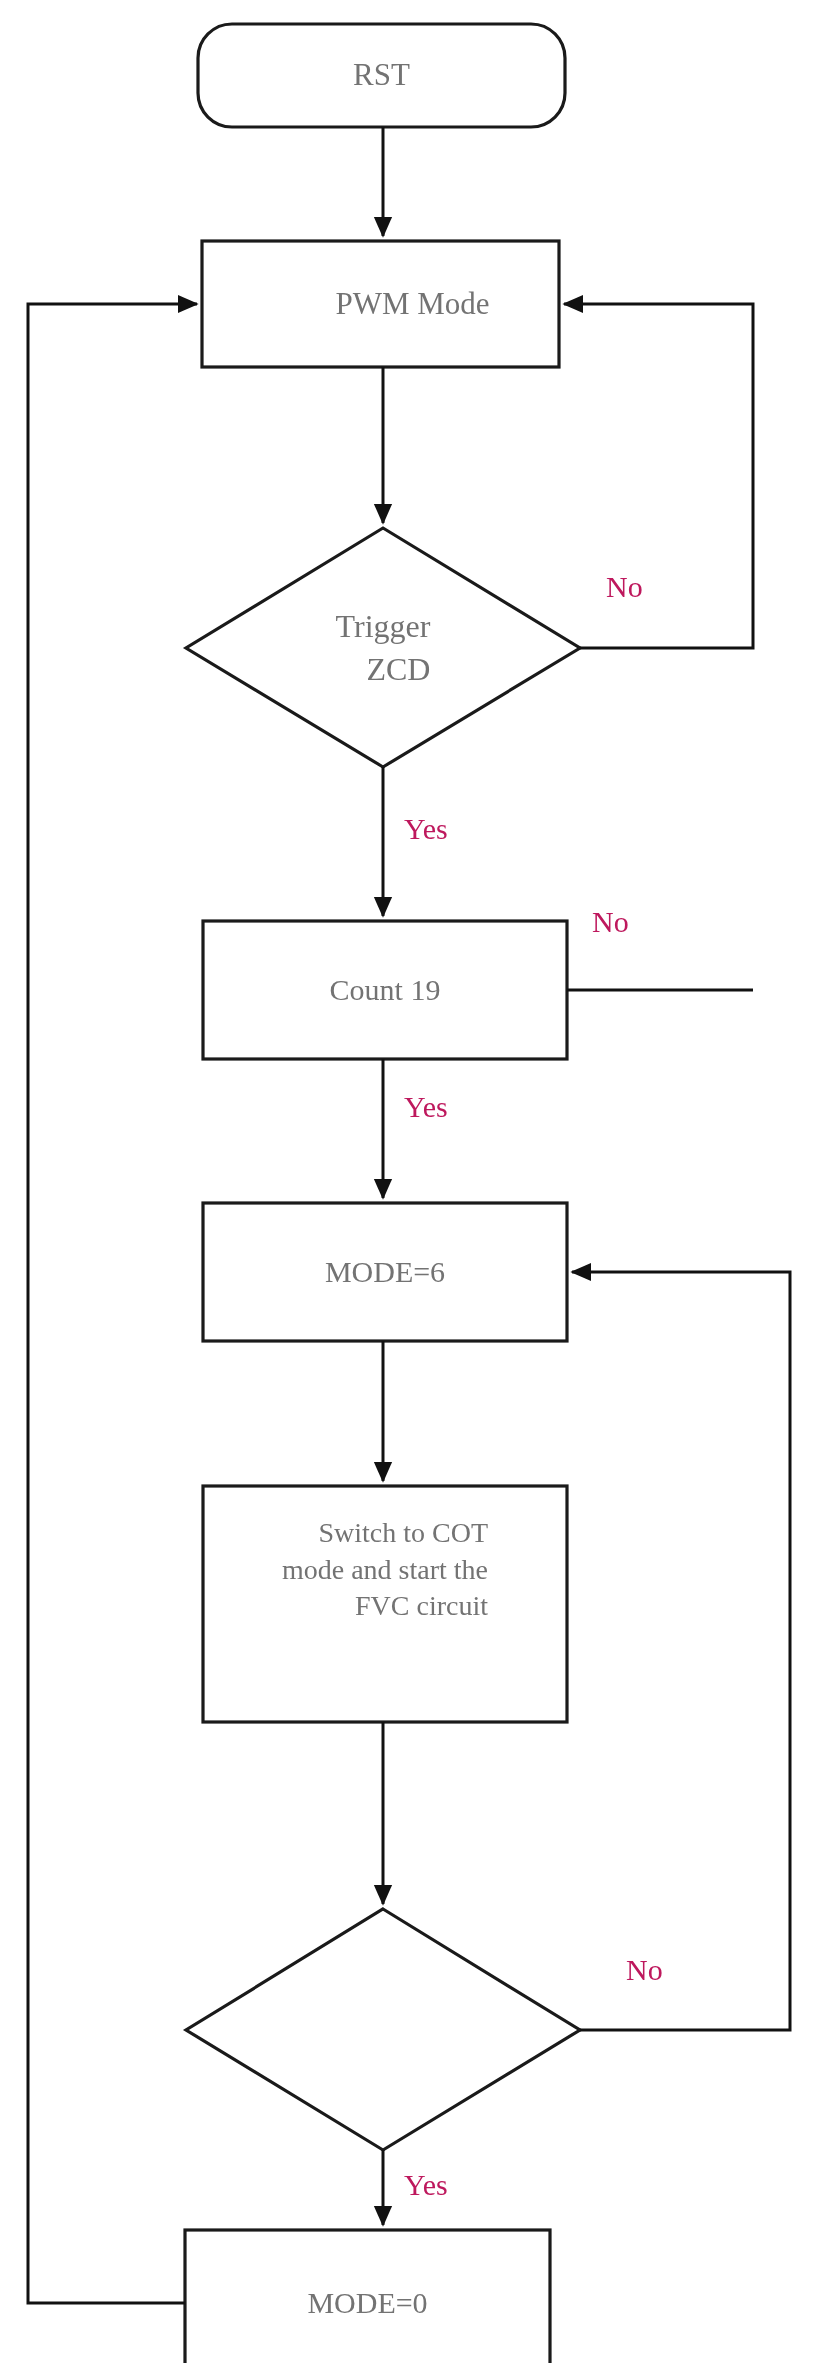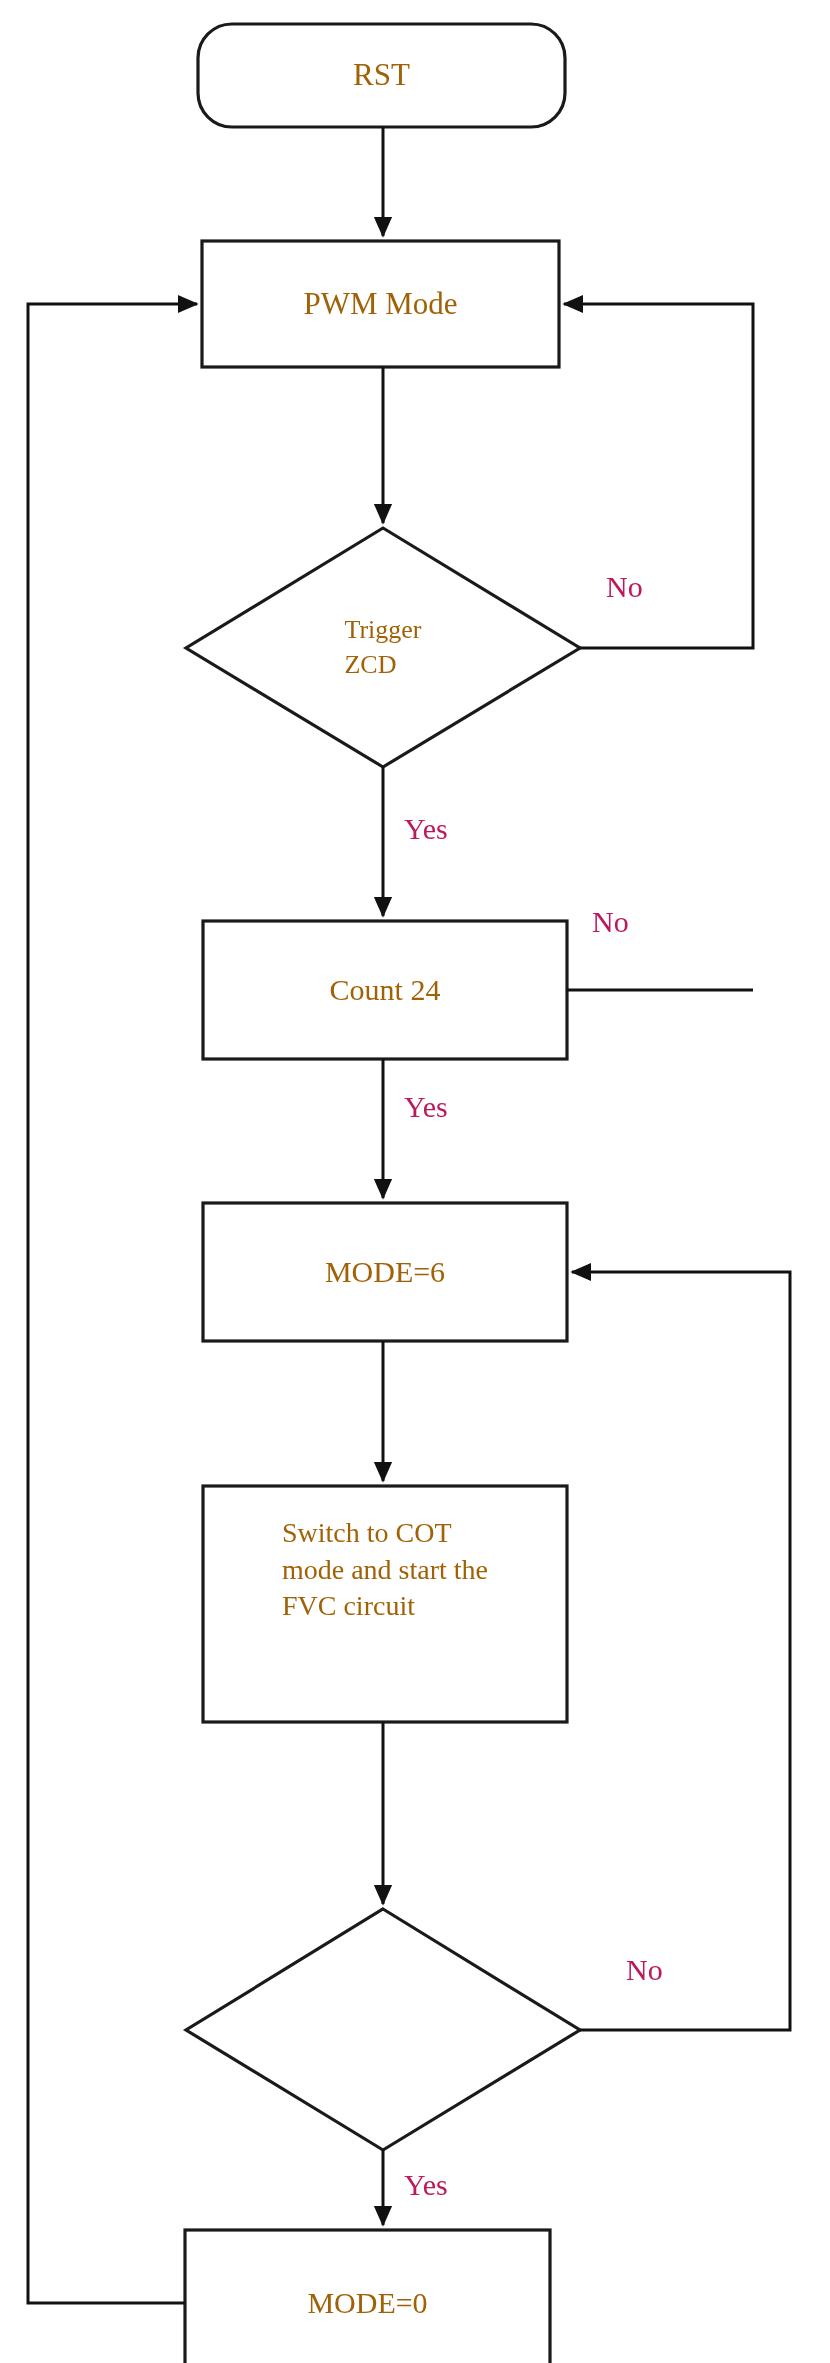--- a/index.html
+++ b/index.html
@@ -23,22 +23,22 @@
     top: 0;
     left: 0;
     width: 830px;
     height: 2363px;
   }
   .node-label {
     position: absolute;
     display: flex;
     align-items: center;
     justify-content: center;
-    text-align: left;
-    color: #a16207;
+    text-align: right;
+    color: #737373;
     pointer-events: none;
     line-height: 1.32;
     white-space: pre-line;
   }
   .edge-label {
     position: absolute;
     color: #be185d;
     text-align: center;
     white-space: nowrap;
   }
@@ -86,26 +86,26 @@
       <polyline points="580,2030 790,2030 790,1272 572,1272" marker-end="url(#arrowhead)"></polyline>
 
       <line x1="383" y1="2150" x2="383" y2="2225" marker-end="url(#arrowhead)"></line>
 
       <polyline points="185,2303 28,2303 28,304 197,304" marker-end="url(#arrowhead)"></polyline>
     </g>
   </svg>
 
   <div class="node-label" style="left:198px; top:24px; width:367px; height:103px; font-size:31px;">RST</div>
 
-  <div class="node-label" style="left:202px; top:241px; width:357px; height:126px; font-size:31px;">PWM Mode</div>
+  <div class="node-label" style="left:202px; top:241px; width:357px; height:126px; font-size:31px;padding-left:32px;">PWM Mode</div>
 
-  <div class="node-label" style="left:253px; top:528px; width:260px; height:239px; font-size:26px;">Trigger
+  <div class="node-label" style="left:253px; top:528px; width:260px; height:239px; font-size:32px;">Trigger
 ZCD</div>
 
-  <div class="node-label" style="left:203px; top:921px; width:364px; height:138px; font-size:30px;">Count 24</div>
+  <div class="node-label" style="left:203px; top:921px; width:364px; height:138px; font-size:30px;">Count 19</div>
 
   <div class="node-label" style="left:203px; top:1203px; width:364px; height:138px; font-size:30px;">MODE=6</div>
 
   <div class="node-label" style="left:213px; top:1486px; width:344px; height:168px; font-size:28px;">Switch to COT
 mode and start the
 FVC circuit</div>
 
 
   <div class="node-label" style="left:185px; top:2230px; width:365px; height:145px; font-size:30px;">MODE=0</div>
 

